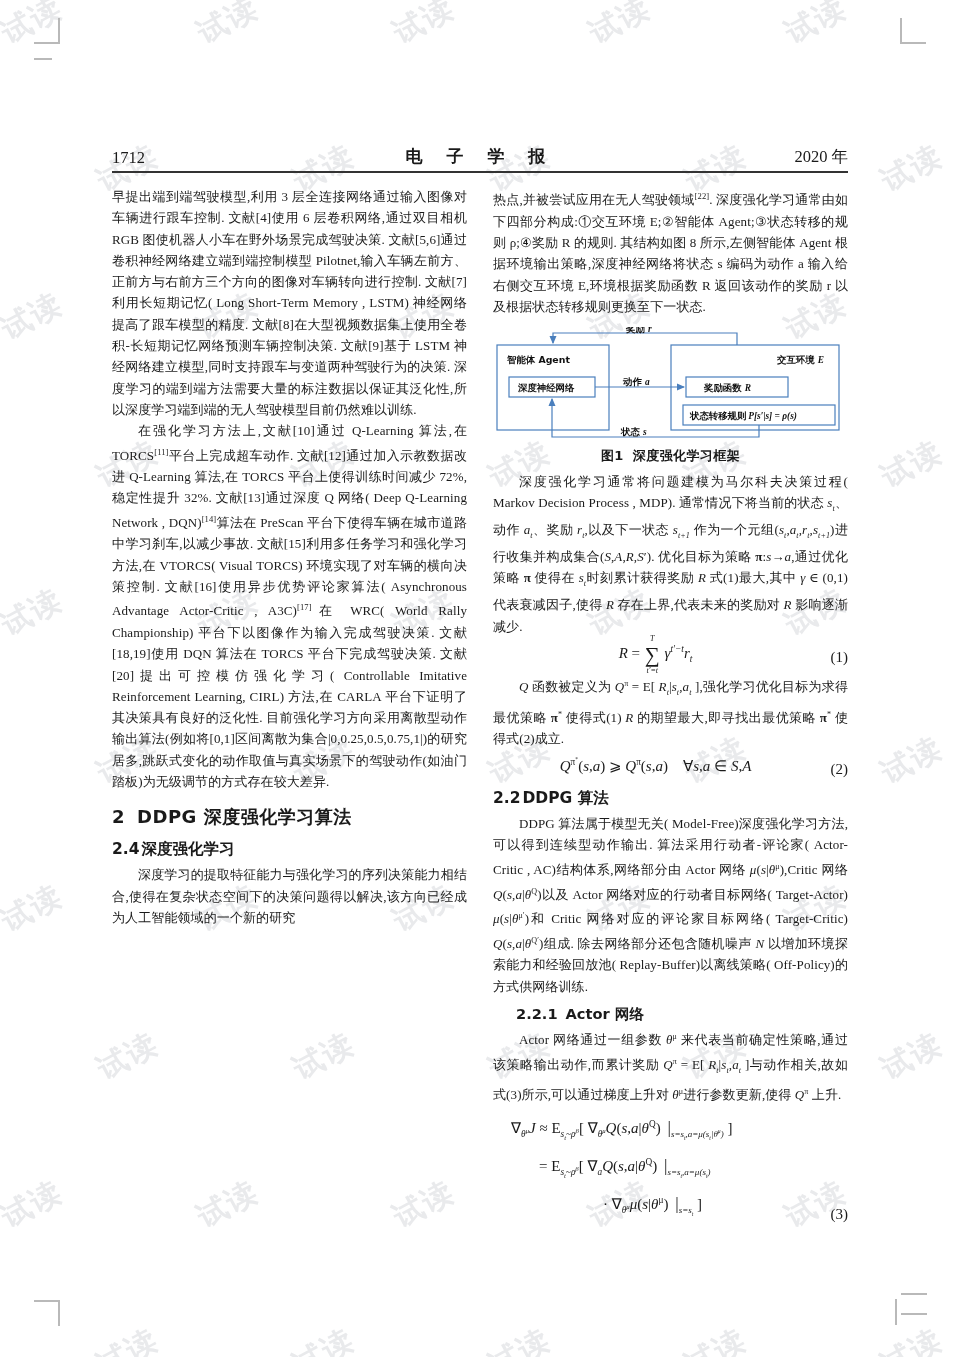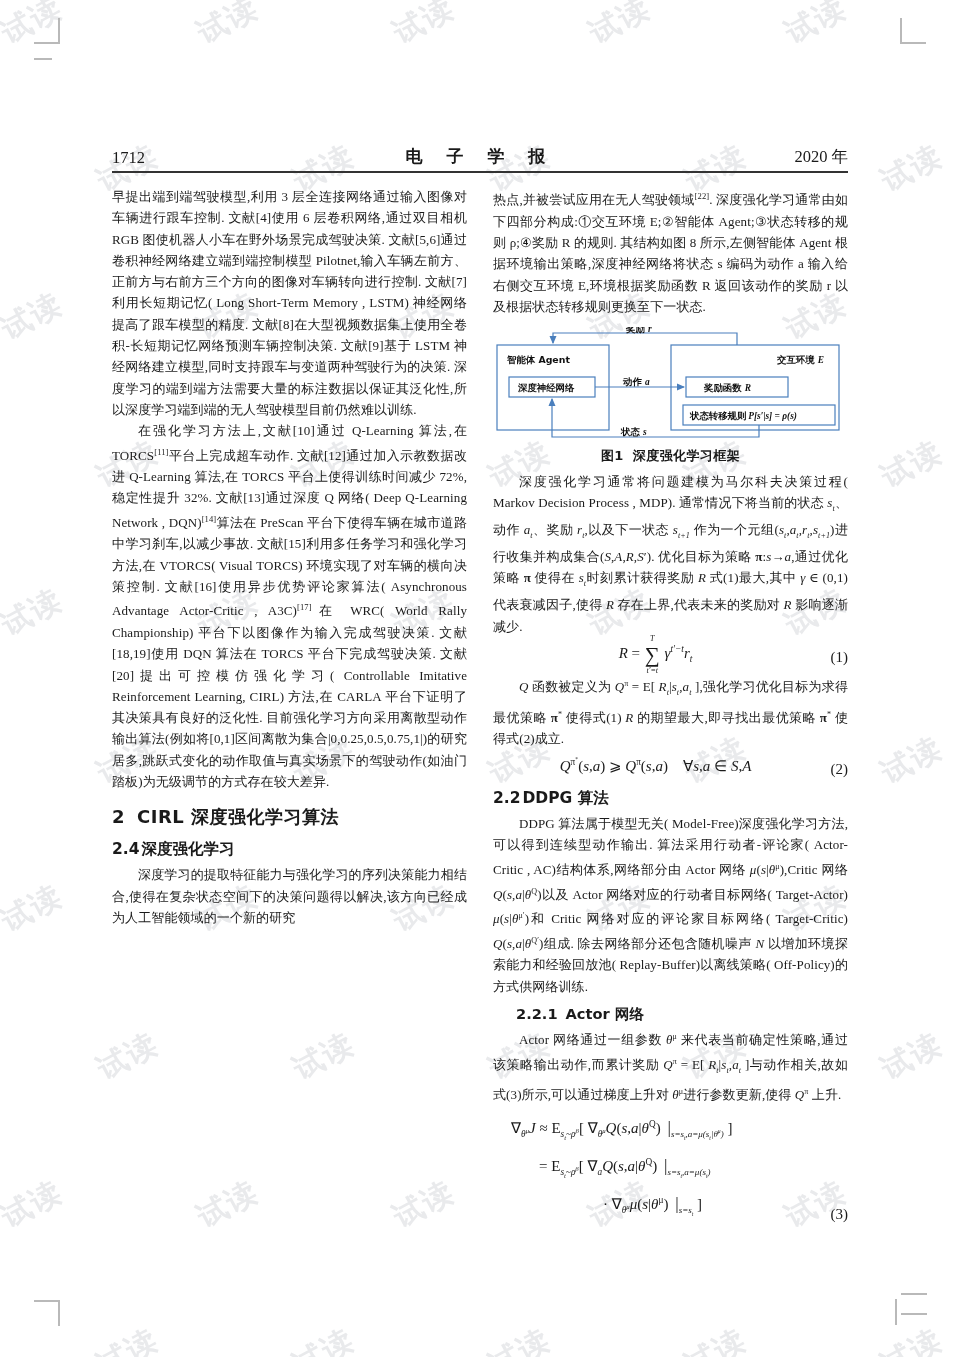--- a/index.html
+++ b/index.html
@@ -324,21 +324,21 @@
   <div id="columns">
 
     <div class="col">
 
       <p class="body">早提出端到端驾驶模型,利用 3 层全连接网络通过输入图像对车辆进行跟车控制. 文献[4]使用 6 层卷积网络,通过双目相机 RGB 图使机器人小车在野外场景完成驾驶决策. 文献[5,6]通过卷积神经网络建立端到端控制模型 Pilotnet,输入车辆左前方、正前方与右前方三个方向的图像对车辆转向进行控制. 文献[7]利用长短期记忆( Long Short-Term Memory , LSTM) 神经网络提高了跟车模型的精度. 文献[8]在大型视频数据集上使用全卷积-长短期记忆网络预测车辆控制决策. 文献[9]基于 LSTM 神经网络建立模型,同时支持跟车与变道两种驾驶行为的决策. 深度学习的端到端方法需要大量的标注数据以保证其泛化性,所以深度学习端到端的无人驾驶模型目前仍然难以训练.</p>
 
       <p class="body indent"><span>在强化学习方法上,文献[10]通过 Q-Learning 算法,在 TORCS</span><span class="sup-ref">[11]</span><span>平台上完成超车动作. 文献[12]通过加入示教数据改进 Q-Learning 算法,在 TORCS 平台上使得训练时间减少 72%,稳定性提升 32%. 文献[13]通过深度 Q 网络( Deep Q-Learning Network , DQN)</span><span class="sup-ref">[14]</span><span>算法在 PreScan 平台下使得车辆在城市道路中学习刹车,以减少事故. 文献[15]利用多任务学习和强化学习方法,在 VTORCS( Visual TORCS) 环境实现了对车辆的横向决策控制. 文献[16]使用异步优势评论家算法( Asynchronous Advantage Actor-Critic , A3C)</span><span class="sup-ref">[17]</span><span>在 WRC( World Rally Championship) 平台下以图像作为输入完成驾驶决策. 文献[18,19]使用 DQN 算法在 TORCS 平台下完成驾驶决策. 文献[20]提出可控模仿强化学习( Controllable Imitative Reinforcement Learning, CIRL) 方法,在 CARLA 平台下证明了其决策具有良好的泛化性. 目前强化学习方向采用离散型动作输出算法(例如将[0,1]区间离散为集合|0,0.25,0.5,0.75,1|)的研究居多,跳跃式变化的动作取值与真实场景下的驾驶动作(如油门踏板)为无级调节的方式存在较大差异.</span></p>
 
 
       <h2 class="sec">
-        <span class="num">2</span><span>CIRL 深度强化学习算法</span>
+        <span class="num">2</span><span>DDPG 深度强化学习算法</span>
       </h2>
 
       <h3 class="subsec">
         <span class="num">2.4</span><span>深度强化学习</span>
       </h3>
 
       <p class="body indent">深度学习的提取特征能力与强化学习的序列决策能力相结合,使得在复杂状态空间下的决策问题得以解决,该方向已经成为人工智能领域的一个新的研究</p>
     </div>
 
     <div class="col">

